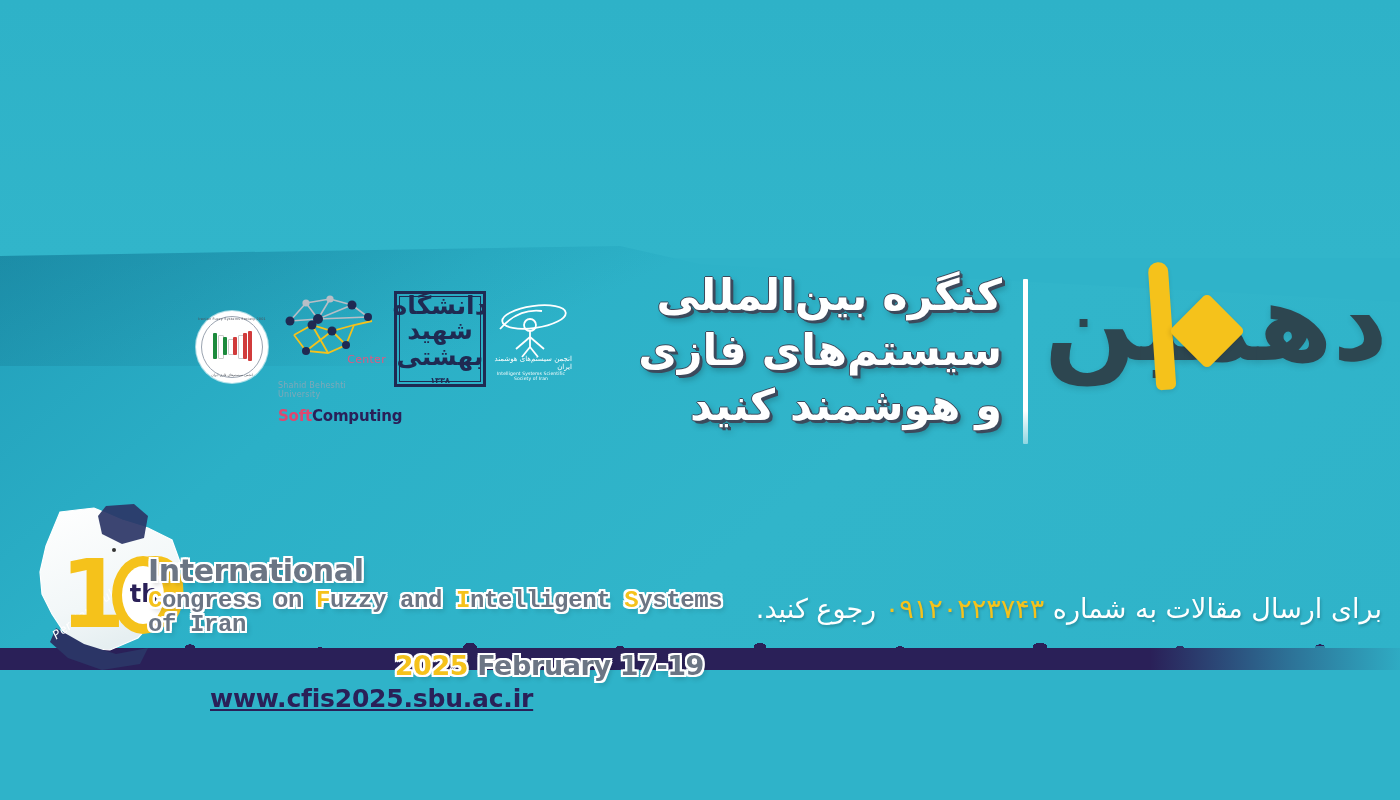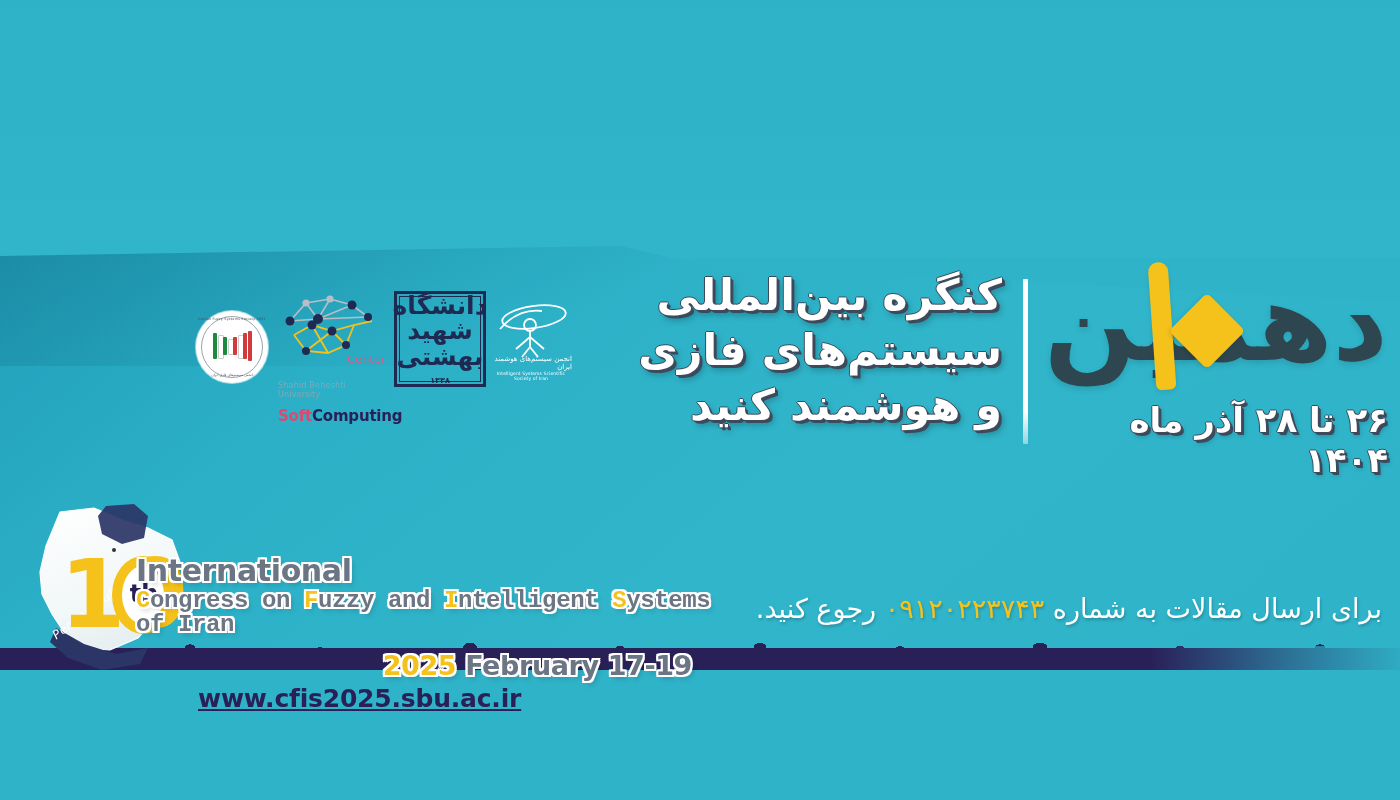--- a/index.html
+++ b/index.html
@@ -167,21 +167,21 @@
   .ten-badge .o-in{
     position:absolute;left:62px;top:14px;width:42px;height:58px;border-radius:50%;
     background:#ffffff;
   }
   .ten-badge .th{
     position:absolute;left:68px;top:30px;width:32px;text-align:center;
     color:#2a2058;font-size:24px;font-weight:700;line-height:24px;
   }
 
   
-  .en{position:absolute;left:136px;top:556px;width:600px;}
+  .en{position:absolute;left:148px;top:556px;width:600px;}
   .en .l1,.en .l2,.en .l3{
     display:block;font-weight:700;letter-spacing:-.4px;line-height:1;
     color:#6b7584;
     text-shadow:
       -2px 0 0 #ffffff, 2px 0 0 #ffffff, 0 -2px 0 #ffffff, 0 2px 0 #ffffff,
       -2px -2px 0 #ffffff, 2px -2px 0 #ffffff, -2px 2px 0 #ffffff, 2px 2px 0 #ffffff,
       3px 4px 5px rgba(0,0,0,.18);
   }
   .en .l1{font-size:30px;margin-bottom:3px;}
   .en .l2{font-size:24px;margin-bottom:15px;font-family:Liberation Mono, monospace;}
@@ -304,21 +304,20 @@
   </div>
 
   <div class="divider"></div>
 
   <div class="ordinal-wrap">
     <div class="ordinal">دهمین</div>
     <div class="ten">
       <div class="alef"></div>
       <div class="dot"></div>
     </div>
-    <div class="date-fa">۲۶ تا ۲۸ آذر ماه ۱۴۰۴</div>
   </div>
 
   <div class="emblem">
     <svg width="250" height="176" viewBox="0 0 250 176">
       <defs>
         <linearGradient id="mapg" x1="0" y1="0" x2="0.4" y2="1">
           <stop offset="0%" stop-color="#ffffff"></stop>
           <stop offset="70%" stop-color="#f2f7f8"></stop>
           <stop offset="100%" stop-color="#e6eff1"></stop>
         </linearGradient>

